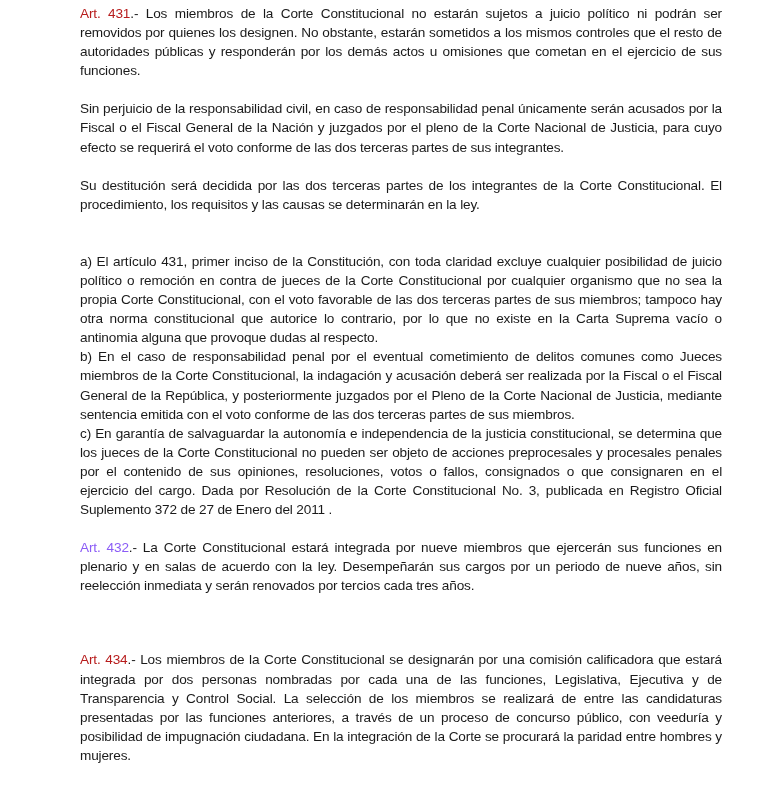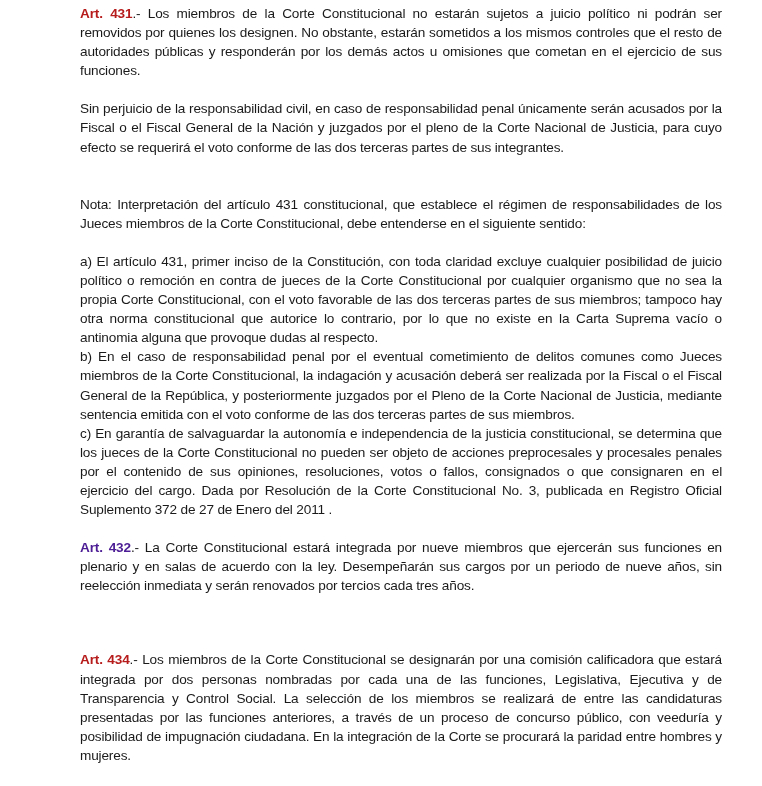--- a/index.html
+++ b/index.html
@@ -6,44 +6,44 @@
   body { width: 762px; height: 786px; overflow: hidden; position: relative; }
   .page {
     position: absolute; left: 80px; top: 4px; width: 642px;
     font-family: "Liberation Sans", sans-serif;
     font-size: 13.6px; line-height: 19.1px; color: #1a1a1a;
     letter-spacing: -0.15px;
   }
   p { margin: 0; text-align: justify; }
   .gap { height: 19px; }
   .gap-big { height: 36px; }
-  .art-label { color: #b71c1c; font-weight: bold; margin-top: 20px; }
+  .art-label { color: #b71c1c; font-weight: normal; margin-top: 20px; }
 </style>
 </head>
 <body>
 
 <div class="page">
 
   <section>
     <p><span class="art-label" style="color: rgb(183, 28, 28);">Art. 431</span><span>.- Los miembros de la Corte Constitucional no estarán sujetos a juicio político ni podrán ser removidos por quienes los designen. No obstante, estarán sometidos a los mismos controles que el resto de autoridades públicas y responderán por los demás actos u omisiones que cometan en el ejercicio de sus funciones.</span></p>
     <div class="gap"></div>
     <p>Sin perjuicio de la responsabilidad civil, en caso de responsabilidad penal únicamente serán acusados por la Fiscal o el Fiscal General de la Nación y juzgados por el pleno de la Corte Nacional de Justicia, para cuyo efecto se requerirá el voto conforme de las dos terceras partes de sus integrantes.</p>
     <div class="gap"></div>
+    <p>Su destitución será decidida por las dos terceras partes de los integrantes de la Corte Constitucional. El procedimiento, los requisitos y las causas se determinarán en la ley.</p>
     <div class="gap"></div>
-    <p>Nota: Interpretación del artículo 431 constitucional, que establece el régimen de responsabilidades de los Jueces miembros de la Corte Constitucional, debe entenderse en el siguiente sentido:</p>
     <div class="gap"></div>
     <p>a) El artículo 431, primer inciso de la Constitución, con toda claridad excluye cualquier posibilidad de juicio político o remoción en contra de jueces de la Corte Constitucional por cualquier organismo que no sea la propia Corte Constitucional, con el voto favorable de las dos terceras partes de sus miembros; tampoco hay otra norma constitucional que autorice lo contrario, por lo que no existe en la Carta Suprema vacío o antinomia alguna que provoque dudas al respecto.</p>
     <p>b) En el caso de responsabilidad penal por el eventual cometimiento de delitos comunes como Jueces miembros de la Corte Constitucional, la indagación y acusación deberá ser realizada por la Fiscal o el Fiscal General de la República, y posteriormente juzgados por el Pleno de la Corte Nacional de Justicia, mediante sentencia emitida con el voto conforme de las dos terceras partes de sus miembros.</p>
     <p>c) En garantía de salvaguardar la autonomía e independencia de la justicia constitucional, se determina que los jueces de la Corte Constitucional no pueden ser objeto de acciones preprocesales y procesales penales por el contenido de sus opiniones, resoluciones, votos o fallos, consignados o que consignaren en el ejercicio del cargo. Dada por Resolución de la Corte Constitucional No. 3, publicada en Registro Oficial Suplemento 372 de 27 de Enero del 2011 .</p>
   </section>
 
   <div class="gap"></div>
 
   <section>
-    <p><span class="art-label" style="color: #4c1d95;">Art. 432</span><span>.- La Corte Constitucional estará integrada por nueve miembros que ejercerán sus funciones en plenario y en salas de acuerdo con la ley. Desempeñarán sus cargos por un periodo de nueve años, sin reelección inmediata y serán renovados por tercios cada tres años.</span></p>
+    <p><span class="art-label" style="color: #8b5cf6;">Art. 432</span><span>.- La Corte Constitucional estará integrada por nueve miembros que ejercerán sus funciones en plenario y en salas de acuerdo con la ley. Desempeñarán sus cargos por un periodo de nueve años, sin reelección inmediata y serán renovados por tercios cada tres años.</span></p>
     <div class="gap"></div>
   </section>
 
   <div class="gap-big"></div>
 
   <section>
     <p><span class="art-label" style="color: rgb(183, 28, 28);">Art. 434</span><span>.- Los miembros de la Corte Constitucional se designarán por una comisión calificadora que estará integrada por dos personas nombradas por cada una de las funciones, Legislativa, Ejecutiva y de Transparencia y Control Social. La selección de los miembros se realizará de entre las candidaturas presentadas por las funciones anteriores, a través de un proceso de concurso público, con veeduría y posibilidad de impugnación ciudadana. En la integración de la Corte se procurará la paridad entre hombres y mujeres.</span></p>
 
   </section>
 

